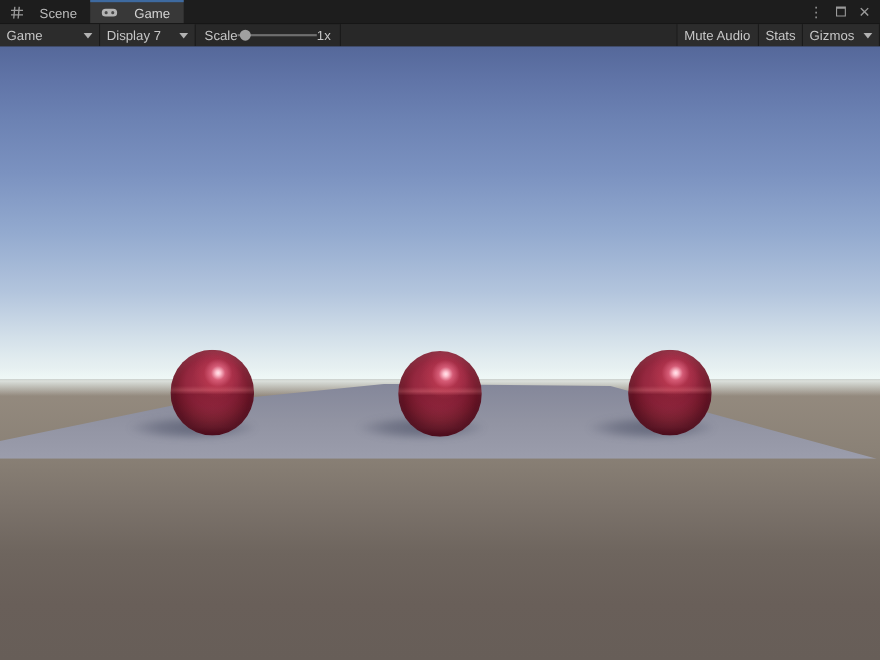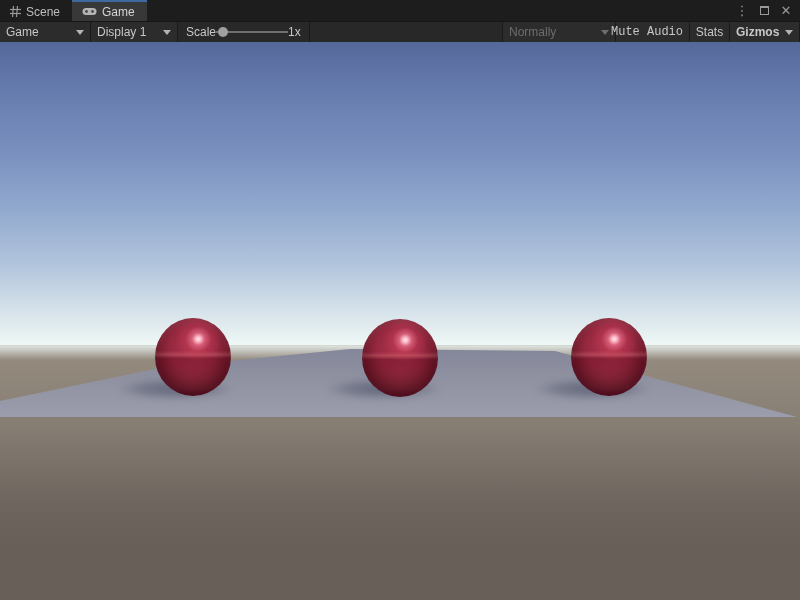--- a/index.html
+++ b/index.html
@@ -12,21 +12,21 @@
     -webkit-font-smoothing:antialiased;
   }
   .window { width:800px; height:600px; display:flex; flex-direction:column; }
 
   
   .tabbar {
     height:21px; background:#1d1d1d; display:flex; align-items:stretch;
     flex:0 0 auto; position:relative;
   }
   .tab {
-    display:flex; align-items:center; gap:5px; padding:0 12px 0 10px;
+    display:flex; align-items:center; gap:15px; padding:0 12px 0 10px;
     color:#bdbdbd; cursor:default; border-top:2px solid transparent;
   }
   .tab.active {
     background:#383838; color:#d4d4d4; border-top:2px solid #3e6aa0;
   }
   .tab .ticon { display:flex; align-items:center; }
   .win-controls {
     margin-left:auto; display:flex; align-items:center; gap:6px; padding-right:6px;
     color:#9a9a9a;
   }
@@ -55,23 +55,23 @@
   .dd-aspect { width:158px; }
   .scale-wrap { display:flex; align-items:center; gap:0; padding:0 8px; border-right:1px solid #1a1a1a; }
   .slider { position:relative; width:72px; height:14px; display:flex; align-items:center; }
   .slider .track { position:absolute; left:0; right:0; height:2px; background:#6f6f6f; }
   .slider .knob {
     position:absolute; left:2px; top:2px; width:10px; height:10px; border-radius:50%;
     background:#a0a0a0;
   }
   .spacer { flex:1 1 auto; border-right:1px solid #1a1a1a; background:#282828; }
   .dd-playmode { width:113px; }
-  .btn-mute { width:74px; justify-content:flex-end;font-family:Liberation Mono, monospace; }
+  .btn-mute { width:74px; justify-content:flex-start; }
   .btn-stats { width:40px; justify-content:center;text-align:right; }
-  .dd-gizmos { width:70px;font-weight:bold; }
+  .dd-gizmos { width:70px; }
 
   
   .viewport { position:relative; flex:1 1 auto; overflow:hidden; }
   .sky {
     position:absolute; left:0; top:0; width:800px; height:303px;
     background:linear-gradient(180deg,
       #55689a 0%, #6074a7 10%, #6c82b3 22%, #7b92c0 38%,
       #93aacf 56%, #b3c5dd 74%, #d2dfe9 87%, #e4eef0 95%, #ecf4f3 100%);
   }
   .ground {
@@ -142,36 +142,32 @@
       <span class="wc">✕</span>
     </div>
   </div>
 
   <div class="toolbar">
     <div class="tbtn dd-game">
       <span class="lbl">Game</span>
       <span class="arrow"></span>
     </div>
     <div class="tbtn dd-display">
-      <span class="lbl">Display 1</span>
+      <span class="lbl">Display 7</span>
       <span class="arrow"></span>
     </div>
     <div class="scale-wrap">
       <span>Scale</span>
       <span class="slider">
         <span class="track"></span>
         <span class="knob"></span>
       </span>
       <span>1x</span>
     </div>
     <div class="spacer"></div>
-    <div class="tbtn disabled dd-playmode">
-      <span class="lbl">Normally</span>
-      <span class="arrow"></span>
-    </div>
     <div class="tbtn btn-mute">
       <span>Mute Audio</span>
     </div>
     <div class="tbtn btn-stats">
       <span>Stats</span>
     </div>
     <div class="tbtn dd-gizmos">
       <span class="lbl">Gizmos</span>
       <span class="arrow"></span>
     </div>

